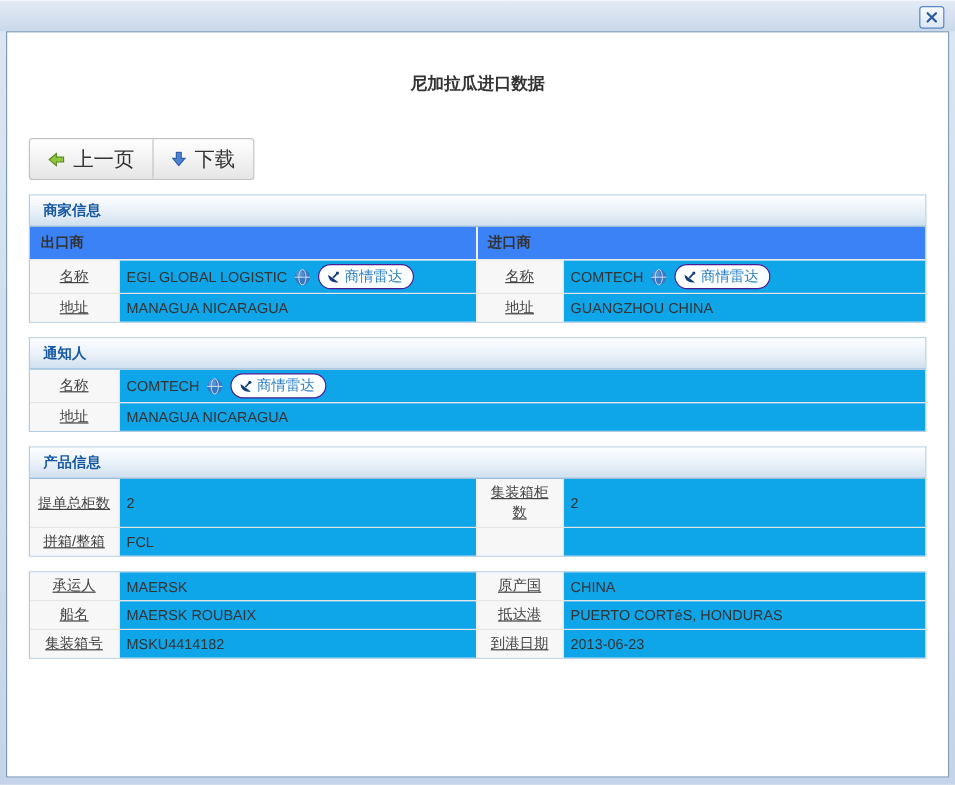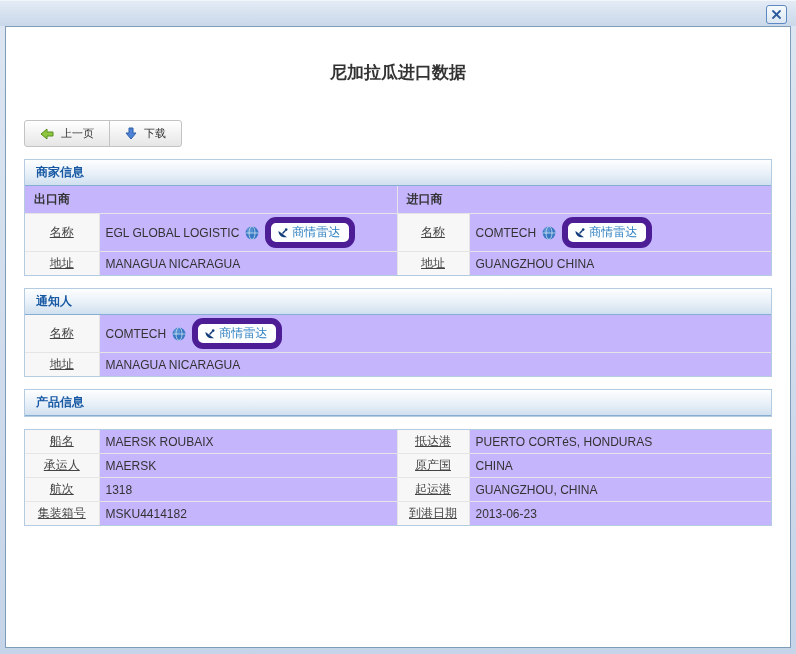--- a/index.html
+++ b/index.html
@@ -17,53 +17,53 @@
     position:absolute; top:4px; right:9px; width:21px; height:19px;
     border:1px solid #5e88c2; border-radius:3px;
     background:linear-gradient(#f7fafd,#dbe7f4);
     display:flex; align-items:center; justify-content:center;
     cursor:pointer; padding:0;
   }
   .panel {
     position:absolute; left:5px; right:5px; top:26px; bottom:6px;
     background:#fff; border:1px solid #7f9db9; overflow:hidden;
   }
-  .page-title { text-align:center; font-size:17px; font-weight:bold; color:#333;
+  .page-title { text-align:center; font-size:14px; font-weight:bold; color:#333;
     margin:34px 0 0; }
   .toolbar {
     display:inline-flex; margin:36px 0 0 18px;
     border:1px solid #c3c3c3; border-radius:3px;
     background:linear-gradient(#ffffff,#e6e6e6);
     overflow:hidden;
   }
   .tb-btn {
     display:flex; align-items:center; gap:7px;
-    padding:5px 15px; font-size:11px; color:#333;
+    padding:5px 15px; font-size:17px; color:#333;
     background:transparent; border:none; border-right:1px solid #c3c3c3;
     cursor:pointer; font-family:inherit;
   }
   .tb-btn:last-child { border-right:none;text-align:right; }
   .tb-btn .ico { display:flex; align-items:center; }
   .box { margin:12px 18px 0; border:1px solid #b5cbe1; }
   .box-header {
     background:linear-gradient(#fdfeff 0%, #e8f0f8 55%, #d0e0ef 100%);
     border-bottom:1px solid #86aed3;
     color:#1658a4; font-weight:bold; padding:4px 11px;
   }
   table { width:100%; border-collapse:collapse; table-layout:fixed;
     border-style:hidden; font-size:12px; }
   td { border:1px solid #e5e5e5; padding:3px 6px; height:22px;
     overflow:hidden; vertical-align:middle; }
-  td.subhead { background:#c4b5fd; font-weight:bold; color:#333; padding:5px 9px; }
+  td.subhead { background:#3b82f6; font-weight:bold; color:#333; padding:5px 9px; }
   td.lbl { background:#f7f7f7; text-align:center; color:#444;text-decoration:underline; }
-  td.val { background:#c4b5fd; text-align:left; }
+  td.val { background:#0ea5e9; text-align:left; }
   .name-flex { display:flex; align-items:center; gap:6px; }
   .radar-badge {
     display:inline-flex; align-items:center; gap:3px;
-    border:6px solid #4c1d95; border-radius:11px;
+    border:1px solid #4c1d95; border-radius:11px;
     padding:1px 9px 1px 6px; color:#2d7fc1; background:#fdfeff;
     cursor:pointer; white-space:nowrap;
   }
   .globe { display:inline-flex; cursor:pointer; }
   .col-l1 { width:74px; } .col-v1 { width:298px; }
   .col-l2 { width:72px; } .col-v2 { width:auto; }
 </style>
 </head>
 <body>
 
@@ -208,51 +208,67 @@
           <td class="lbl">地址</td>
           <td class="val">MANAGUA NICARAGUA</td>
         </tr>
       </tbody>
         </table>
     </section>
 
     
     <section class="box">
       <div class="box-header">产品信息</div>
-    </section>
-
-    
-    <section class="box">
       <table>
         <colgroup>
             <col class="col-l1">
             <col class="col-v1">
             <col class="col-l2">
             <col class="col-v2">
           </colgroup>
         <tbody>
             <tr>
+          <td class="lbl">提单总柜数</td>
+          <td class="val">2</td>
+          <td class="lbl">集装箱柜数</td>
+          <td class="val">2</td>
+        </tr>
+        <tr>
+          <td class="lbl">拼箱/整箱</td>
+          <td class="val">FCL</td>
+          <td class="lbl"></td>
+          <td class="val"></td>
+        </tr>
+      </tbody>
+        </table>
+    </section>
+
+    
+    <section class="box">
+      <table>
+        <colgroup>
+            <col class="col-l1">
+            <col class="col-v1">
+            <col class="col-l2">
+            <col class="col-v2">
+          </colgroup>
+        <tbody>
+            <tr>
+          <td class="lbl">承运人</td>
+          <td class="val">MAERSK</td>
+          <td class="lbl">原产国</td>
+          <td class="val">CHINA</td>
+        </tr>
+        <tr>
           <td class="lbl">船名</td>
           <td class="val">MAERSK ROUBAIX</td>
           <td class="lbl">抵达港</td>
           <td class="val">PUERTO CORTéS, HONDURAS</td>
         </tr>
         <tr>
-          <td class="lbl">承运人</td>
-          <td class="val">MAERSK</td>
-          <td class="lbl">原产国</td>
-          <td class="val">CHINA</td>
-        </tr>
-        <tr>
-          <td class="lbl">航次</td>
-          <td class="val">1318</td>
-          <td class="lbl">起运港</td>
-          <td class="val">GUANGZHOU, CHINA</td>
-        </tr>
-        <tr>
           <td class="lbl">集装箱号</td>
           <td class="val">MSKU4414182</td>
           <td class="lbl">到港日期</td>
           <td class="val">2013-06-23</td>
         </tr>
       </tbody>
         </table>
     </section>
 
     

